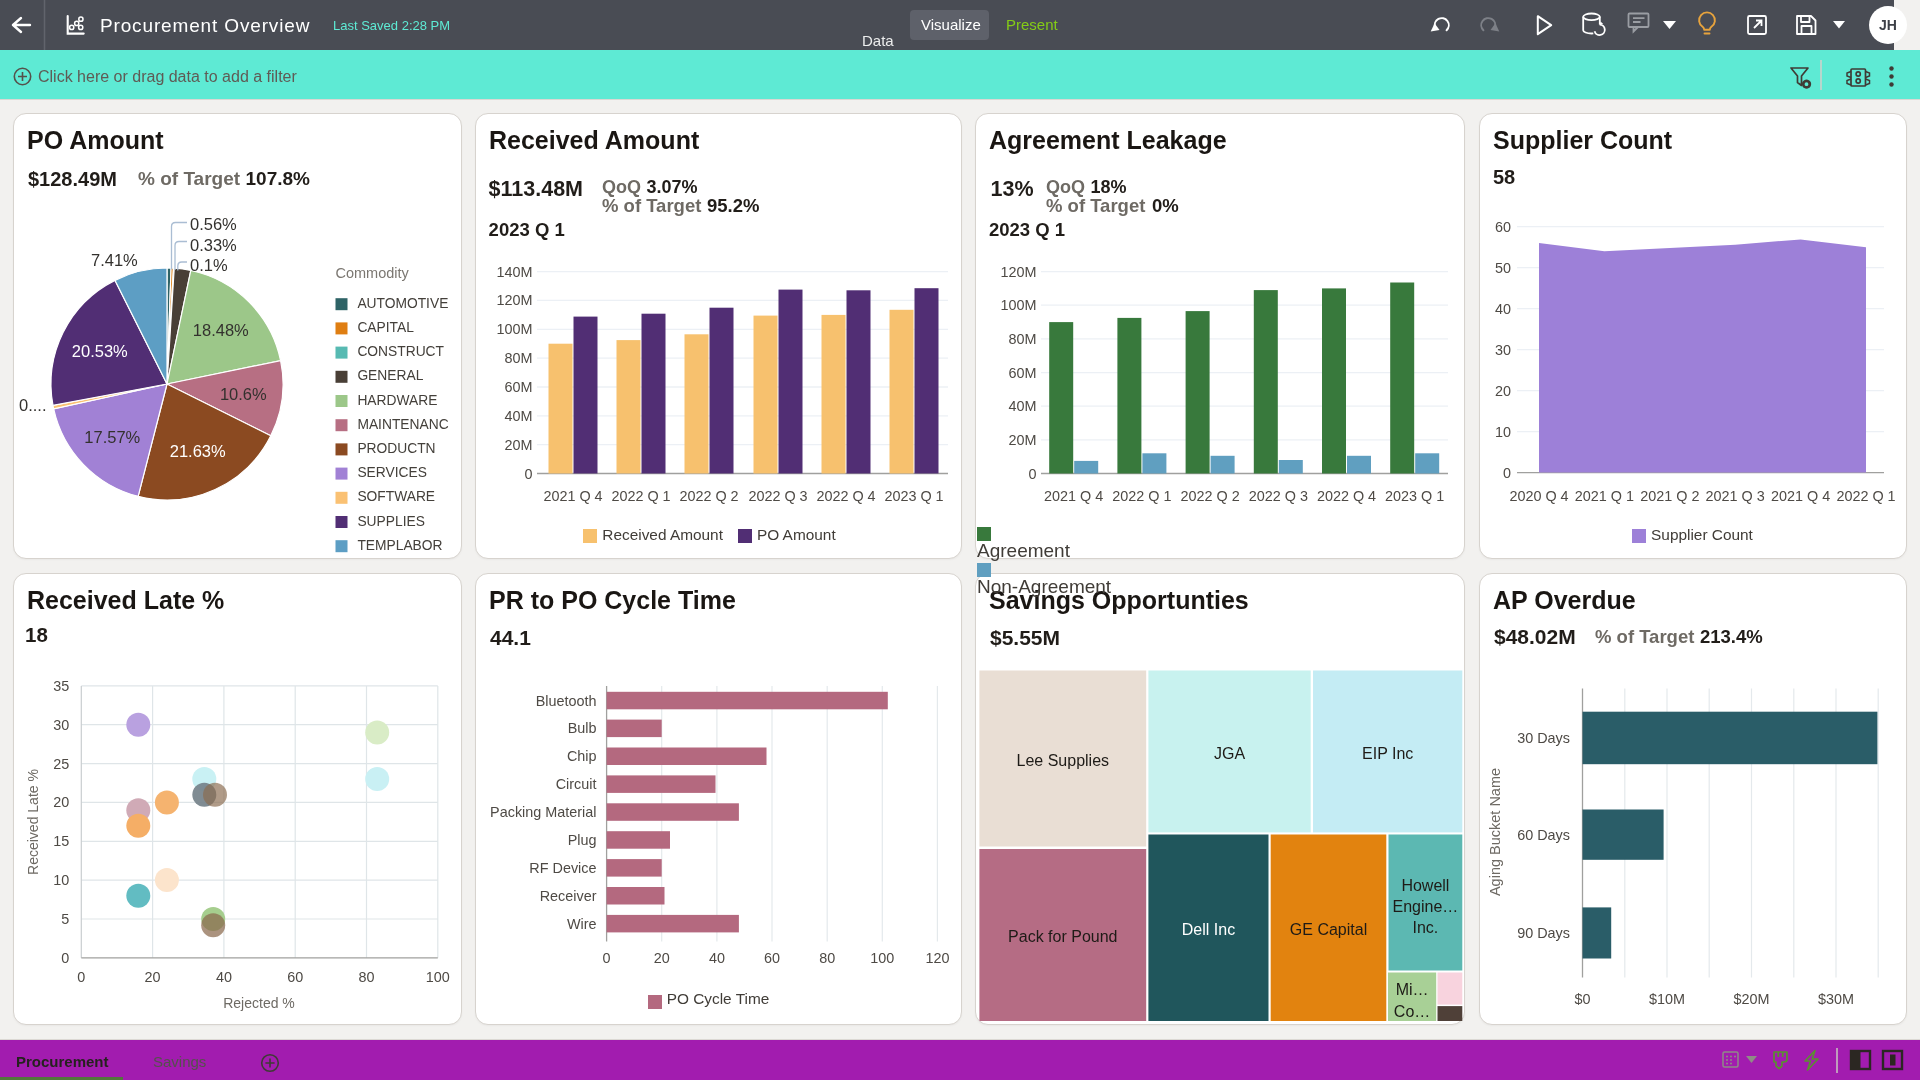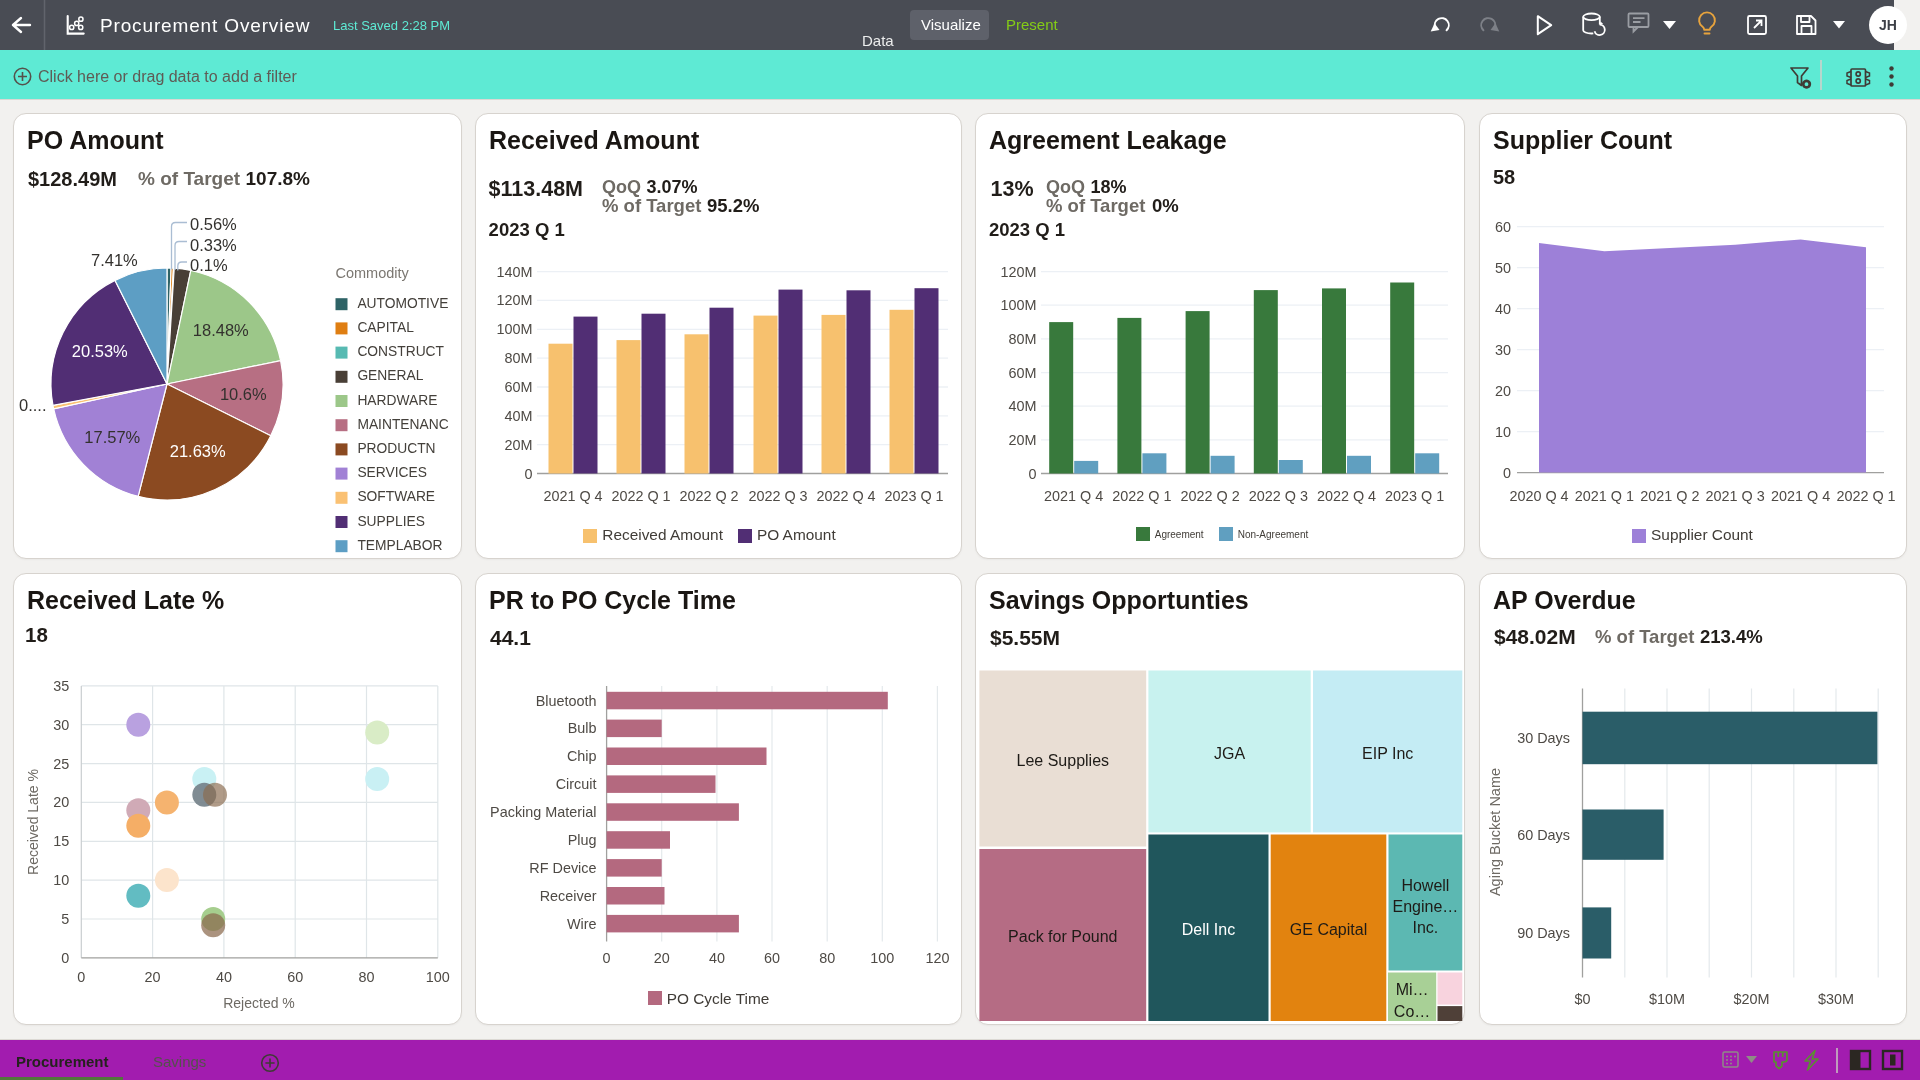--- a/index.html
+++ b/index.html
@@ -382,31 +382,31 @@
 <rect x="1582.5" y="907.4" width="28.7" height="51.1" fill="#2a5d68"></rect>
 <text x="1570" y="937.9" font-size="14.4" fill="#4e4a45" text-anchor="end">90 Days</text>
 <text x="1503" y="835" font-size="14.5" fill="#6e6a64" text-anchor="middle" transform="rotate(-90 1500 835)">Aging Bucket Name</text>
   </svg>
 <div style="position:absolute;left:467px;top:527px;width:500px;display:flex;justify-content:center;align-items:center;font-size:15.4px;color:#403c37;">
     <span style="display:inline-block;width:14px;height:14px;background:#f7c16e;margin-right:5px;"></span>
     <span style="margin-right:15px;position:relative;top:-1px;">Received Amount</span>
     <span style="display:inline-block;width:14px;height:14px;background:#512e74;margin-right:5px;"></span>
     <span style="margin-right:15px;position:relative;top:-1px;">PO Amount</span>
   </div>
-<div style="position:absolute;left:977px;top:527px;width:500px;display:flex;justify-content:center;align-items:flex-end;font-size:10px;color:#403c37;">
+<div style="position:absolute;left:977px;top:527px;width:500px;display:flex;justify-content:center;align-items:flex-start;font-size:19px;color:#403c37;flex-direction:column;">
     <span style="display:inline-block;width:14px;height:14px;background:#38793c;margin-right:5px;"></span>
     <span style="margin-right:15px;position:relative;top:-1px;">Agreement</span>
     <span style="display:inline-block;width:14px;height:14px;background:#609fc0;margin-right:5px;"></span>
     <span style="margin-right:10px;position:relative;top:-1px;">Non-Agreement</span>
   </div>
 <div style="position:absolute;left:1450px;top:527px;width:500px;display:flex;justify-content:center;align-items:center;font-size:15.4px;color:#403c37;">
     <span style="display:inline-block;width:14px;height:14px;background:#9d80d8;margin-right:5px;"></span>
     <span style="margin-right:15px;position:relative;top:-1px;">Supplier Count</span>
   </div>
-<div style="position:absolute;left:466px;top:991px;width:500px;display:flex;justify-content:center;align-items:flex-start;font-size:15.4px;color:#403c37;">
+<div style="position:absolute;left:466px;top:991px;width:500px;display:flex;justify-content:center;align-items:flex-end;font-size:15.4px;color:#403c37;">
     <span style="display:inline-block;width:14px;height:14px;background:#b4697f;margin-right:5px;"></span>
     <span style="margin-right:15px;position:relative;top:-1px;">PO Cycle Time</span>
   </div>
 <div class="abs" style="left:0;top:1039px;width:1920px;height:41px;background:#a21caf;border-top:1px solid #dbd8d3;">
 <svg width="1920" height="41">
  <text x="16" y="27" font-size="15" font-weight="bold" fill="#25221e">Procurement</text>
  <rect x="0" y="37" width="123" height="4" fill="#52773c"></rect>
  <text x="153" y="27" font-size="15" fill="#55514c">Savings</text>
  <g stroke="#3f3b35" stroke-width="1.6" fill="none">
   <circle cx="270" cy="23" r="8.3"></circle>

